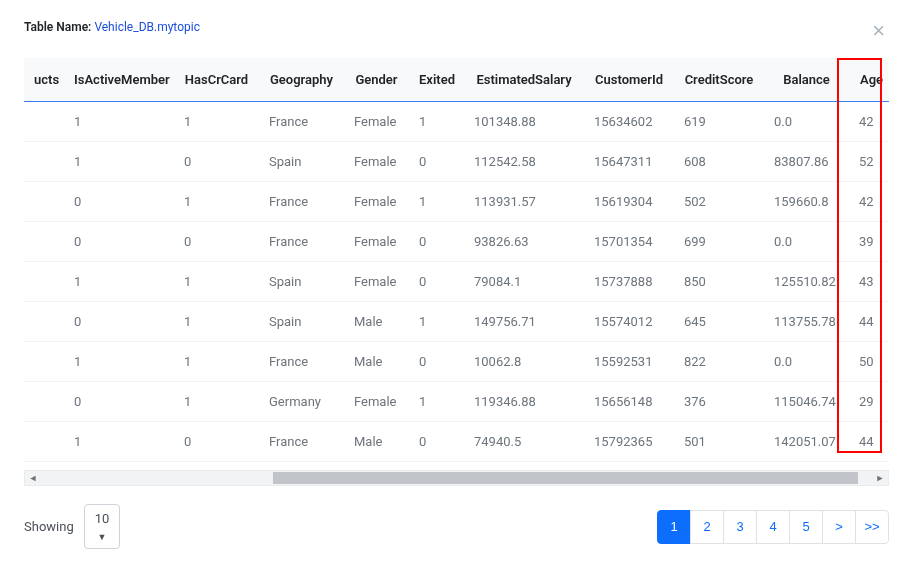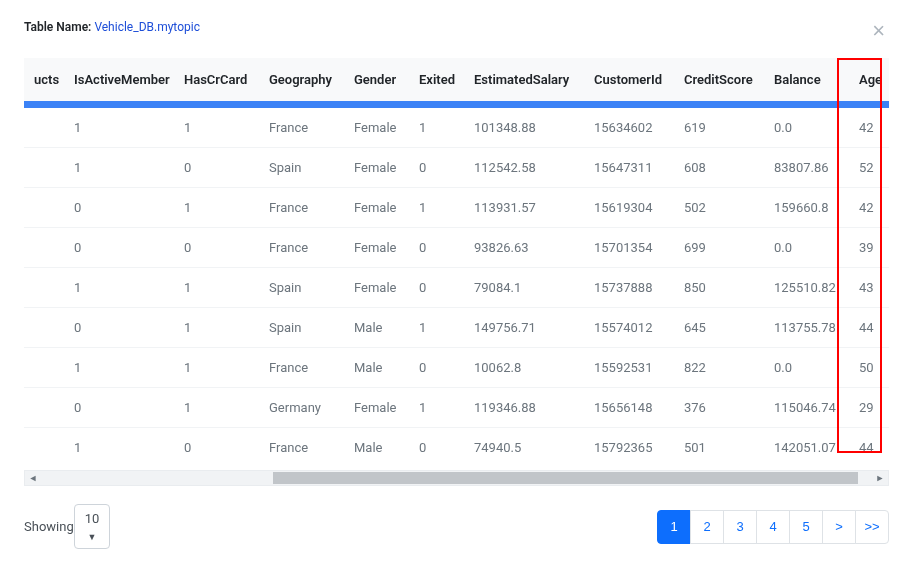--- a/index.html
+++ b/index.html
@@ -64,24 +64,24 @@
       border-collapse: collapse;
       width: 100%;
       min-width: 870px;
       table-layout: fixed;
     }
     thead th {
       background: #f8f9fa;
       font-weight: 600;
       font-size: 13px;
       color: #212529;
-      text-align: left;
+      text-align: center;
       padding: 14px 10px;
       white-space: nowrap;
-      border-bottom: 7px solid #3b82f6;
+      border-bottom: 1px solid #3b82f6;
     }
     tbody td {
       padding: 12px 10px;
       font-size: 13px;
       color: #6c757d;
       white-space: nowrap;
       border-bottom: 1px solid #f1f3f5;
     }
     .col-ucts { width: 40px; }
     .col-isactive { width: 110px; }
@@ -134,20 +134,21 @@
     }
     .footer {
       display: flex;
       justify-content: space-between;
       align-items: center;
       margin-top: 18px;
     }
     .showing {
       display: flex;
       align-items: center;
+      gap: 10px;
       font-size: 13px;
       color: #495057;
     }
     .page-size-select {
       border: 1px solid #ced4da;
       border-radius: 4px;
       padding: 6px 10px;
       font-size: 13px;
       display: flex;
       align-items: center;

